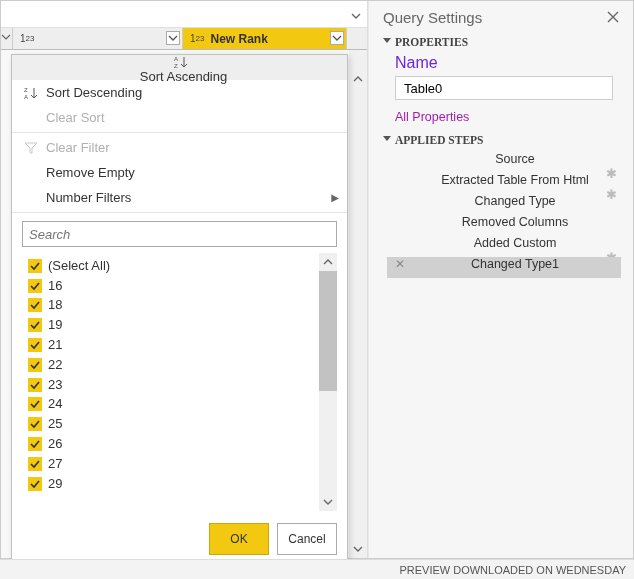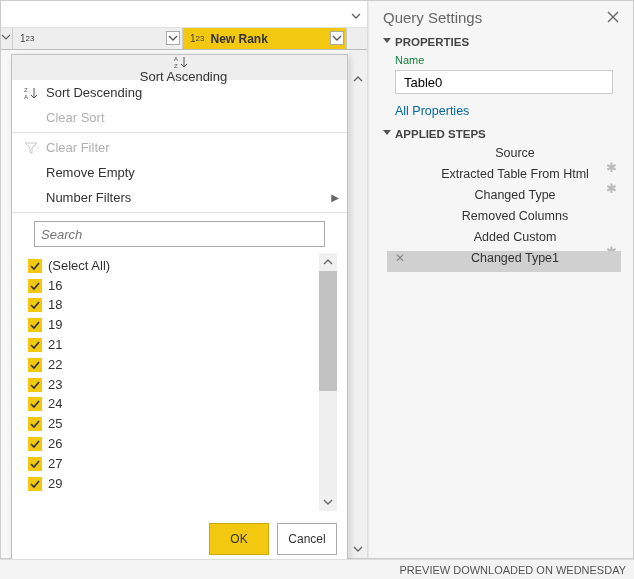--- a/index.html
+++ b/index.html
@@ -135,21 +135,21 @@
     width: 18px;
     display: flex;
     align-items: center;
     justify-content: center;
     color: #555;
   }
   .menu-row.disabled .menu-icon { color: #c8c8c8; }
   .menu-label { flex: 1; padding-left: 6px; }
   .menu-arrow { color: #666; font-size: 10px; }
   .menu-sep { height: 1px; background: #e4e4e4; margin: 2px 0; }
-  .search-wrap { padding: 6px 22px; }
+  .search-wrap { padding: 6px 10px; }
   .search-input {
     width: 100%;
     border: 1px solid #aaa;
     height: 26px;
     padding: 0 6px;
     font-style: italic;
     color: #888;
     font-size: 13px;
   }
   .values-list {
@@ -243,43 +243,44 @@
     top: 10px;
     color: #666;
     cursor: pointer;
   }
   .section-hd {
     font-size: 11.5px;
     font-weight: 600;
     color: #444;
     margin: 10px 0 6px 0;
     display: flex;
+    font-family: Liberation Serif, serif;
   }
   .section-hd .caret {
     margin-right: 4px;
     font-size: 9px;
     color: #555;
   }
   .name-label {
-    font-size: 11px;
-    color: #15803d;
+    font-size: 16px;
+    color: #6d28d9;
     margin: 2px 0 4px 12px;
   }
   .name-input {
     width: 218px;
     margin-left: 12px;
     border: 1px solid #ccc;
     height: 24px;
     padding: 0 8px;
     font-size: 13px;
     background: #fff;
   }
   .all-props {
     display: block;
-    color: #0369a1;
+    color: #a21caf;
     font-size: 12.5px;
     margin: 10px 0 2px 12px;
     cursor: pointer;
   }
   .steps-list {
     margin-top: 4px;
     margin-left: 4px;
   }
   .step-row {
     display: flex;

